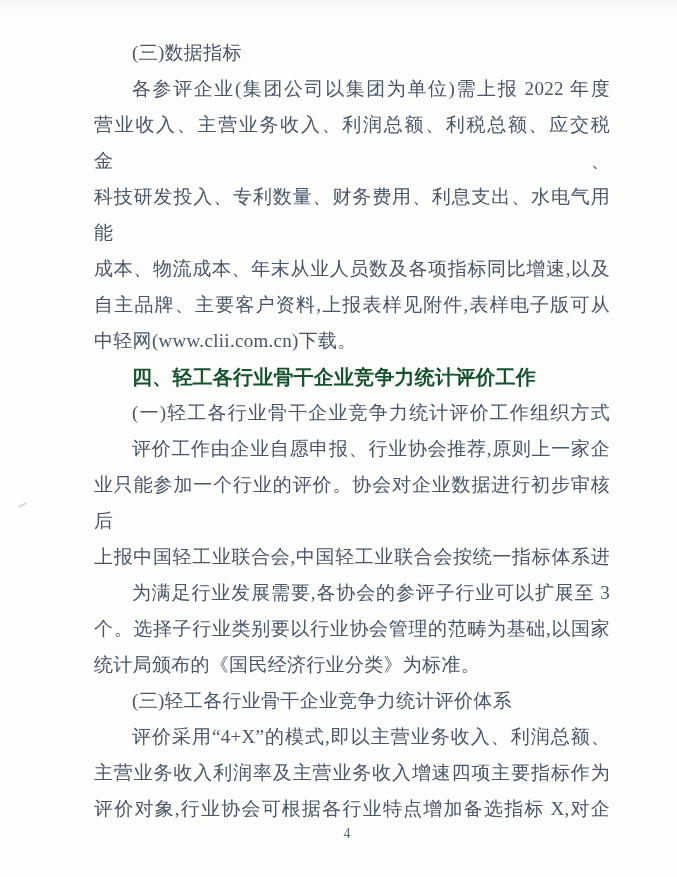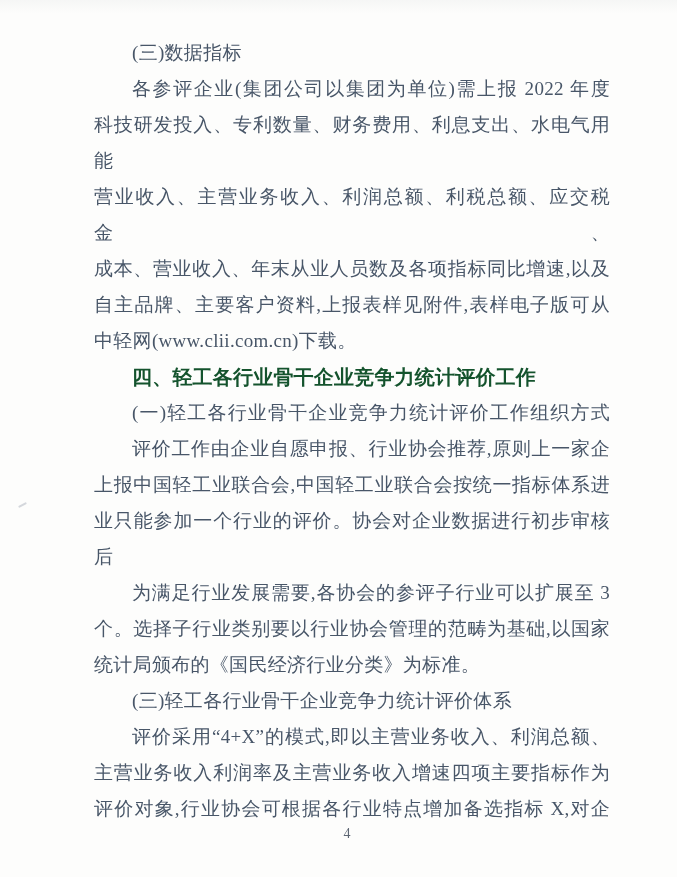--- a/index.html
+++ b/index.html
@@ -88,30 +88,30 @@
   }
 </style>
 </head>
 <body>
 
 <div class="page">
 
   <div class="content">
     <div class="line indent">(三)数据指标</div>
     <div class="line indent fill">各参评企业(集团公司以集团为单位)需上报 2022 年度</div>
+    <div class="line fill">营业收入、主营业务收入、利润总额、利税总额、应交税金、</div>
     <div class="line fill">科技研发投入、专利数量、财务费用、利息支出、水电气用能</div>
-    <div class="line fill">营业收入、主营业务收入、利润总额、利税总额、应交税金、</div>
-    <div class="line fill">成本、营业收入、年末从业人员数及各项指标同比增速,以及</div>
+    <div class="line fill">成本、物流成本、年末从业人员数及各项指标同比增速,以及</div>
     <div class="line fill">自主品牌、主要客户资料,上报表样见附件,表样电子版可从</div>
     <div class="line">中轻网(www.clii.com.cn)下载。</div>
     <div class="line indent bold">四、轻工各行业骨干企业竞争力统计评价工作</div>
     <div class="line indent fill">(一)轻工各行业骨干企业竞争力统计评价工作组织方式</div>
     <div class="line indent fill">评价工作由企业自愿申报、行业协会推荐,原则上一家企</div>
+    <div class="line fill">业只能参加一个行业的评价。协会对企业数据进行初步审核后</div>
     <div class="line fill">上报中国轻工业联合会,中国轻工业联合会按统一指标体系进</div>
-    <div class="line fill">业只能参加一个行业的评价。协会对企业数据进行初步审核后</div>
     <div class="line indent fill">为满足行业发展需要,各协会的参评子行业可以扩展至 3</div>
     <div class="line fill">个。选择子行业类别要以行业协会管理的范畴为基础,以国家</div>
     <div class="line">统计局颁布的《国民经济行业分类》为标准。</div>
     <div class="line indent">(三)轻工各行业骨干企业竞争力统计评价体系</div>
     <div class="line indent fill">评价采用“4+X”的模式,即以主营业务收入、利润总额、</div>
     <div class="line fill">主营业务收入利润率及主营业务收入增速四项主要指标作为</div>
     <div class="line fill">评价对象,行业协会可根据各行业特点增加备选指标 X,对企</div>
 
   </div>
 

